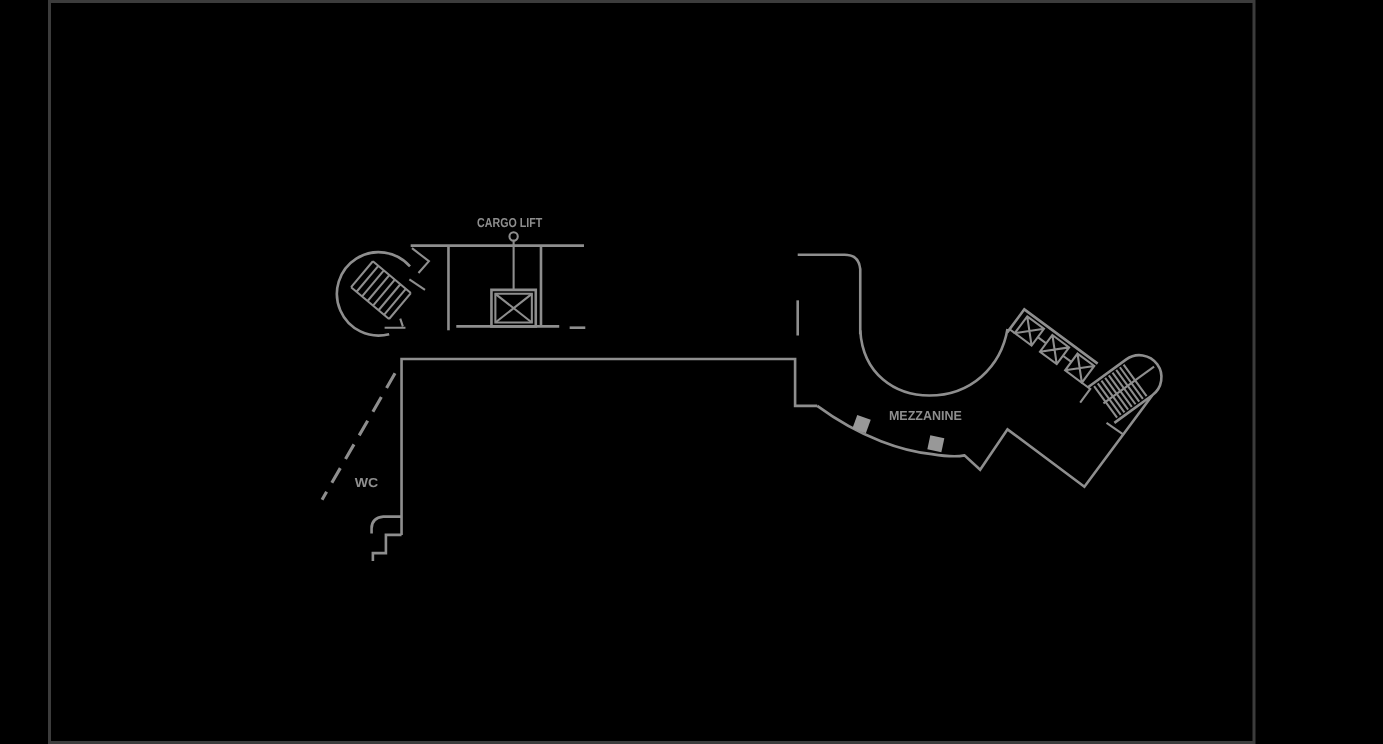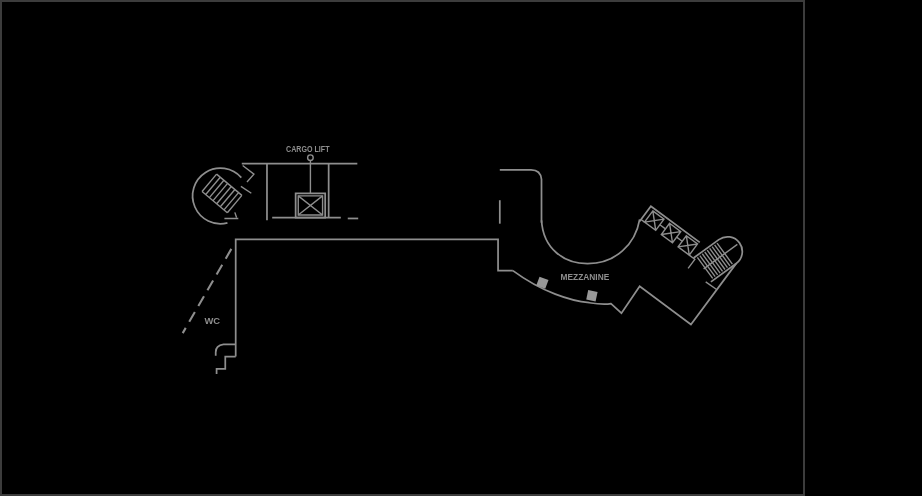--- a/index.html
+++ b/index.html
@@ -10,20 +10,21 @@
     --text-color:#8e8e8e;
   }
   html,body{margin:0;padding:0;background:var(--background);}
   .viewport{
     position:relative;
     width:805px;height:496px;
     box-sizing:border-box;
     background:var(--background);
     border:2px solid var(--border-color);
     overflow:hidden;
+    margin-left:32px;
   }
   svg{display:block;width:100%;height:100%;}
   .w{stroke:var(--line-color);fill:none;stroke-width:2;stroke-linecap:butt;stroke-linejoin:miter;}
   .thin{stroke-width:1.6;}
   .dash{stroke-dasharray:13 8;stroke-width:2.4;}
   .col{fill:var(--fill-color);stroke:none;}
   .lbl{
     fill:var(--text-color);
     font-family:"Liberation Sans", sans-serif;
     font-weight:bold;

